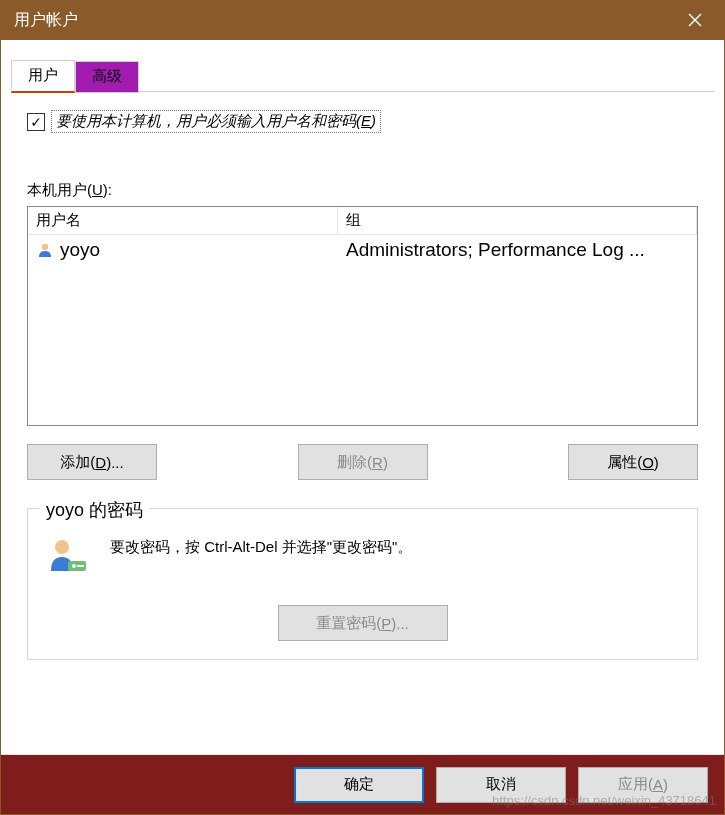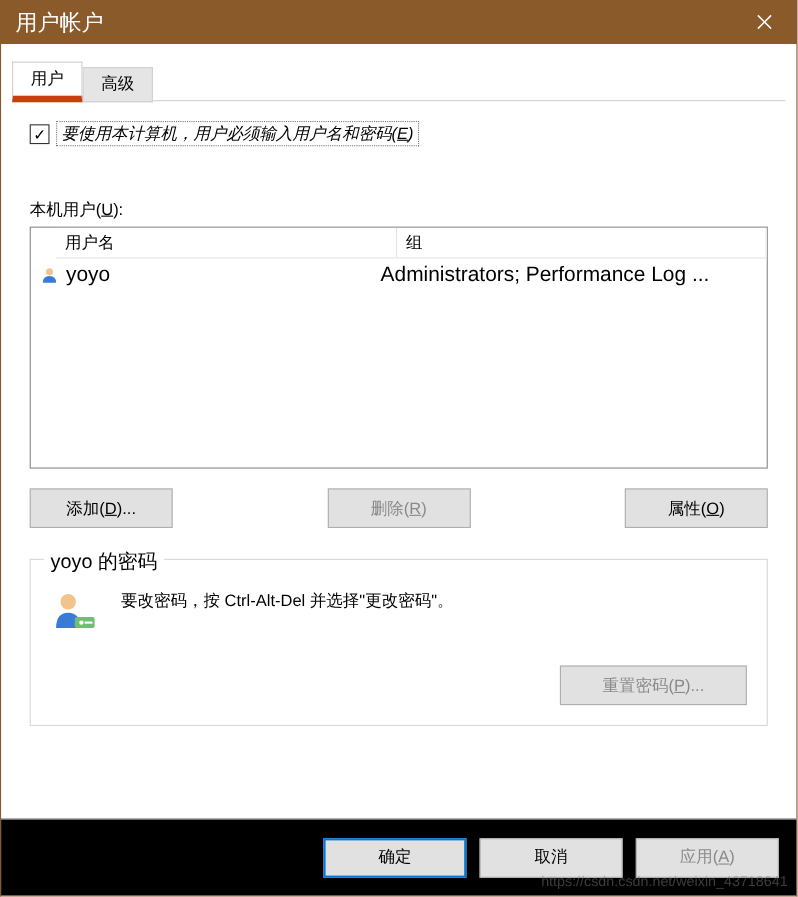--- a/index.html
+++ b/index.html
@@ -16,21 +16,21 @@
   }
   .titlebar {
     height: 40px;
     background: #8b5a2b;
     color: #fff;
     display: flex;
     align-items: center;
     padding-left: 14px;
     position: relative;
   }
-  .titlebar .title { font-size: 20px; }
+  .titlebar .title { font-size: 16px; }
   .titlebar .close {
     position: absolute;
     right: 0;
     top: 0;
     width: 60px;
     height: 40px;
     display: flex;
     align-items: center;
     justify-content: center;
     cursor: pointer;
@@ -54,32 +54,32 @@
     border: 1px solid #d0d0d0;
     border-bottom: none;
     background: #fff;
     padding: 5px 16px 6px 16px;
     margin-right: 0;
     font-size: 15px;
     position: relative;
     z-index: 2;
   }
   .tab.inactive {
-    background: #e5e5e5;
+    background: #a21caf;
     border-bottom: 1px solid #d0d0d0;
     top: 1px;
     color: #000;
   }
   .tabs-line {
     position: absolute;
     left: 10px; right: 10px; bottom: 0;
     border-bottom: 1px solid #d0d0d0;
     z-index: 1;
   }
-  .tab.active { z-index: 3; border-bottom: 6px solid #c2410c; margin-bottom: -1px; padding-left: 16px; }
+  .tab.active { z-index: 3; border-bottom: 2px solid #c2410c; margin-bottom: -1px; padding-left: 16px; }
   .pane {
     padding: 18px 26px 18px 26px;
   }
   .intro-row {
     display: flex;
     gap: 18px;
     margin-bottom: 28px;
   }
   .intro-icon { width: 52px; height: 52px; flex: none; }
   .intro-text { line-height: 1.6; }
@@ -109,21 +109,20 @@
     height: 220px;
     display: flex;
     flex-direction: column;
     overflow: hidden;
   }
   .lv-header {
     display: flex;
     background: #fff;
     border-bottom: 1px solid #e4e4e4;
     font-size: 15px;
-    margin-left: 23px;
   }
   .lv-header .col {
     padding: 4px 8px;
     border-right: 1px solid #e4e4e4;
   }
   .col-name { width: 310px; }
   .col-group { flex: 1; }
   .lv-row {
     display: flex;
     align-items: center;
@@ -162,32 +161,32 @@
     position: absolute;
     top: -11px;
     left: 12px;
     background: #fff;
     padding: 0 6px;
     font-size: 18px;
   }
   .pw-row { display: flex; gap: 20px; align-items: flex-start; }
   .pw-icon { width: 44px; height: 44px; flex: none; }
   .pw-text { line-height: 1.6; }
-  .pw-btn-row { display: flex; justify-content: flex-end; margin-top: 26px; }
+  .pw-btn-row { display: flex; justify-content: center; margin-top: 26px; }
   .bottom-bar {
     position: absolute;
     left: 0; right: 0; bottom: 0;
-    height: 70px;
+    height: 60px;
     border-top: 1px solid #e2e2e2;
     display: flex;
     align-items: center;
     justify-content: flex-end;
     gap: 12px;
     padding-right: 16px;
-    background: #000000;
+    background: #7f1d1d;
   }
   .bottom-bar .btn.default {
     border: 2px solid #0078d7;
     background: #e1e1e1;
   }
   u.hot { text-decoration: underline; }
   .watermark {
     position: absolute;
     right: 8px;
     bottom: 6px;

